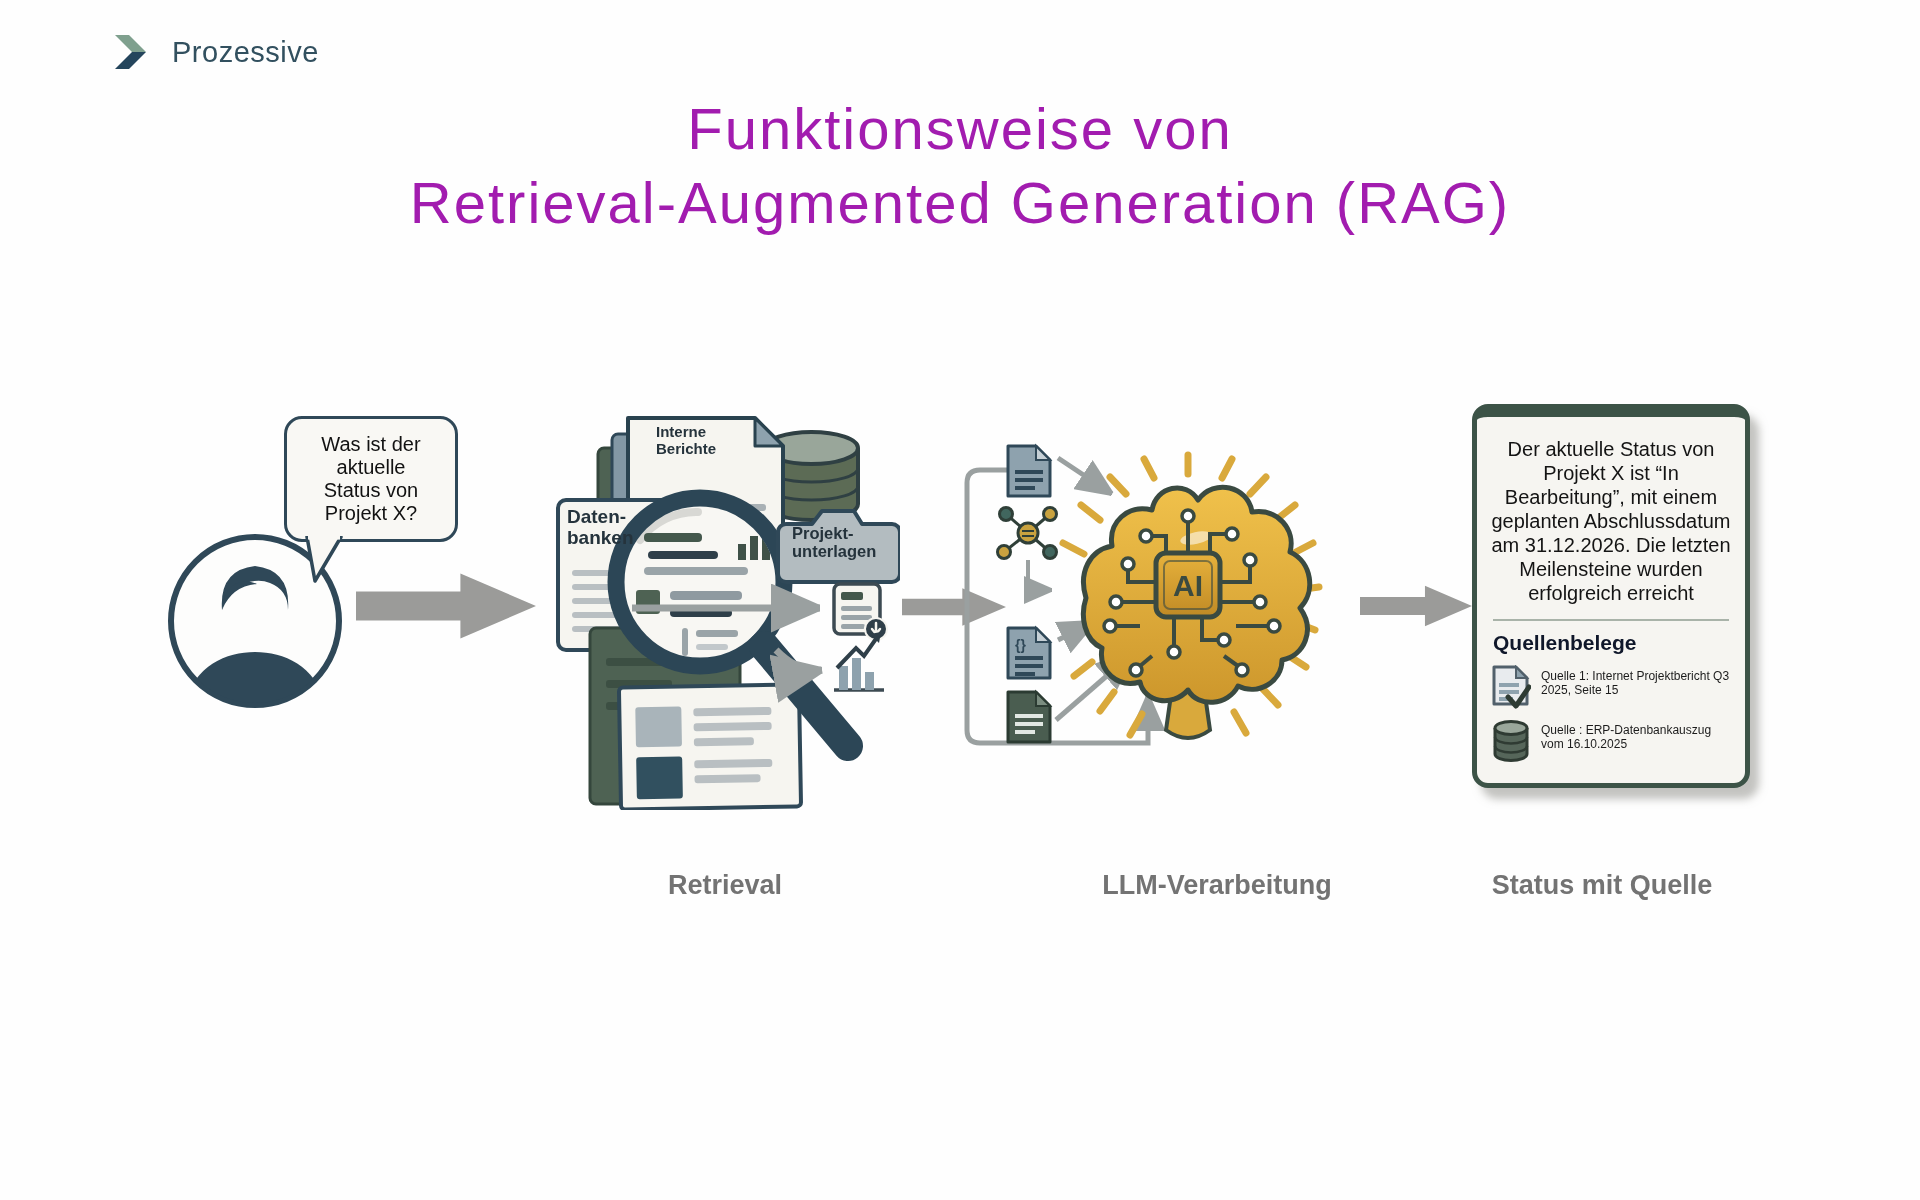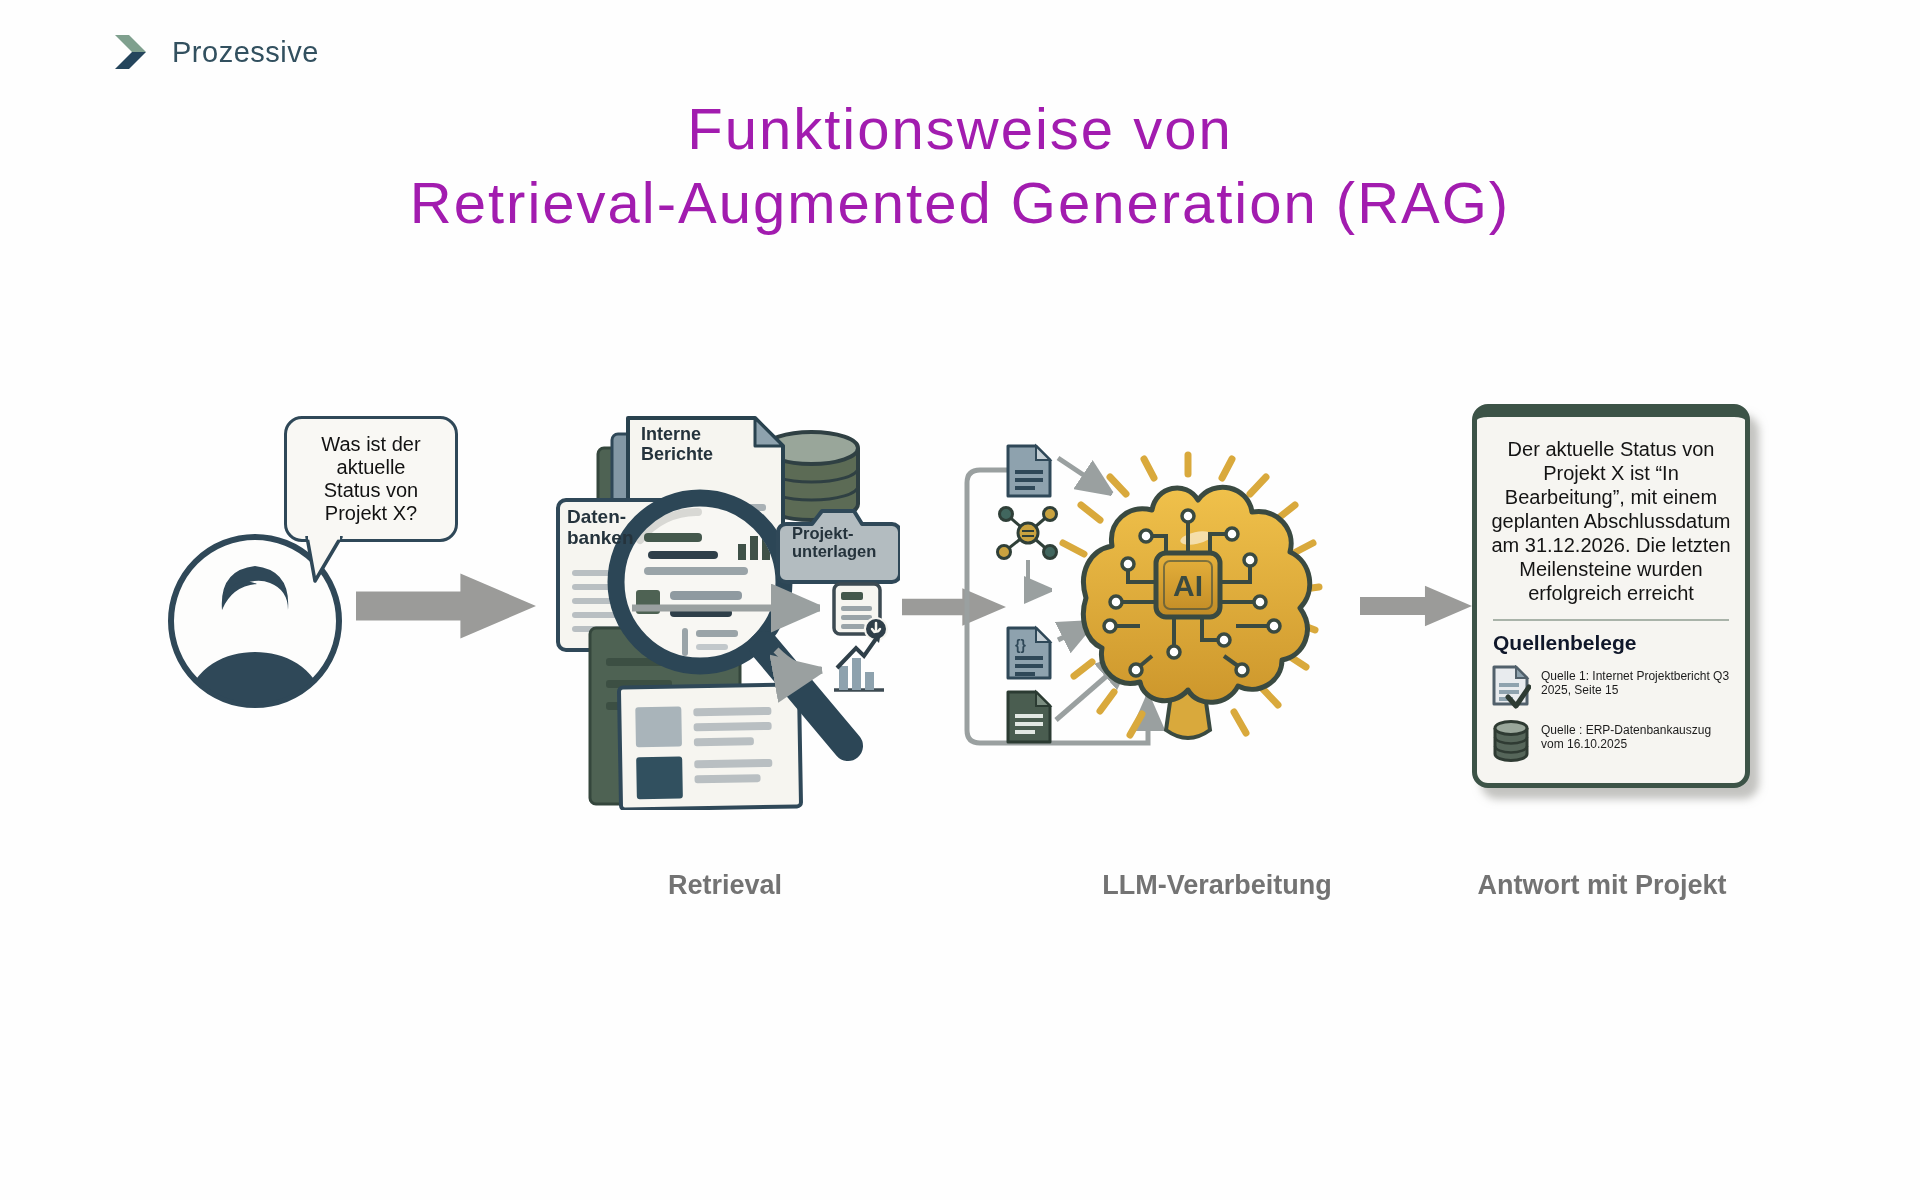--- a/index.html
+++ b/index.html
@@ -20,21 +20,21 @@
   
   .bubble { position:absolute; left:284px; top:416px; width:174px; height:126px;
             background:#f9f8f4; border:3.5px solid #2f4858; border-radius:18px;
             display:flex; align-items:center; justify-content:center; }
   .bubble-text { font-size:20px; color:#121212; text-align:center; line-height:1.15;
                  white-space:pre-line; }
   .bubble-tail { position:absolute; left:12px; top:calc(100% - 3px); }
   
   .doc-label { position:absolute; font-weight:bold; color:#25333c; line-height:1.12;
                white-space:pre-line; }
-  .lbl-interne  { left:641px; top:424px; font-size:18px; }
+  .lbl-interne  { left:656px; top:424px; font-size:15px; }
   .lbl-daten    { left:567px; top:506px; font-size:19px; }
   .lbl-projekt  { left:792px; top:524px; font-size:16.5px; }
   
   .card { position:absolute; left:1472px; top:404px; width:278px;
           background:#f6f5f1; border:5px solid #3c5347; border-top-width:13px;
           border-radius:16px; padding:20px 14px 10px 14px;
           box-shadow:9px 11px 8px rgba(145,145,140,0.55); }
   .card-answer { font-size:20px; line-height:1.2; color:#141414; text-align:center; }
   .card-divider { border:none; border-top:2px solid #a9b3a9; margin:14px 2px 10px 2px; }
   .card-sources-heading { font-size:21px; font-weight:bold; color:#0f172a; margin:0 0 10px 2px; }
@@ -372,15 +372,15 @@
         <path d="M4,18 A16,6.5 0 0 0 36,18" fill="none" stroke="#2f3b33" stroke-width="2.5"></path>
         <path d="M4,27 A16,6.5 0 0 0 36,27" fill="none" stroke="#2f3b33" stroke-width="2.5"></path>
         <ellipse cx="20" cy="9" rx="16" ry="6.5" fill="#9aa79b" stroke="#2f3b33" stroke-width="3"></ellipse>
       </svg>
       <div class="source-text">Quelle : ERP-Datenbankauszug vom 16.10.2025</div>
     </div>
   </div>
 
   <div class="stage-label stage-1">Retrieval</div>
   <div class="stage-label stage-2">LLM-Verarbeitung</div>
-  <div class="stage-label stage-3">Antwort mit Projekt</div>
+  <div class="stage-label stage-3">Status mit Quelle</div>
 
 </div>
 
 </body></html>

